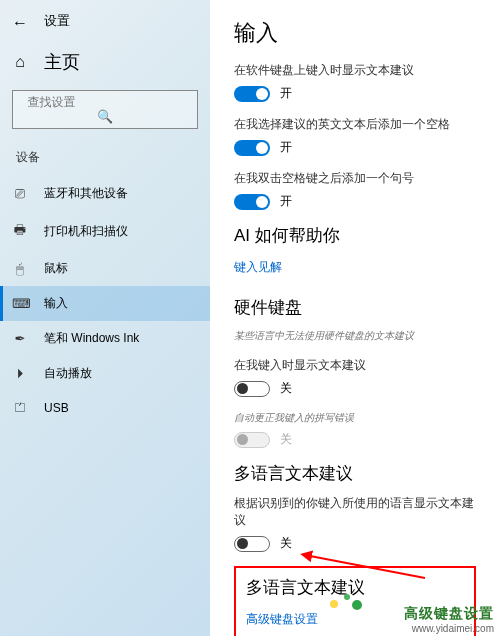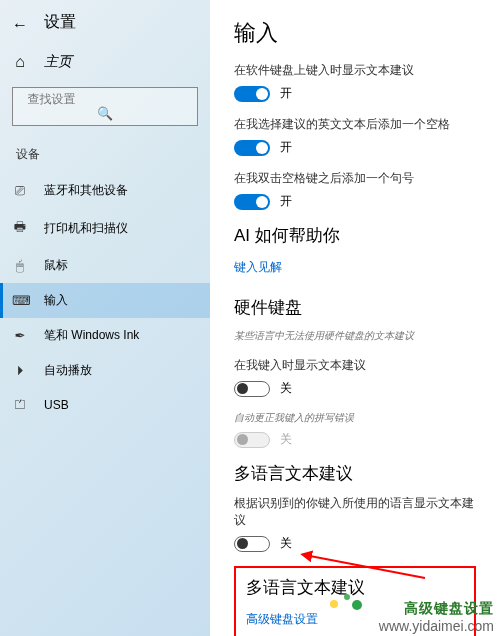--- a/index.html
+++ b/index.html
@@ -1,24 +1,24 @@
 <!DOCTYPE html>
 <html><head>
   <meta charset="utf-8">
   <style>
     * { margin: 0; padding: 0; box-sizing: border-box; font-family: "Microsoft YaHei", "Segoe UI", sans-serif; }
     body { width: 500px; height: 636px; overflow: hidden; position: relative; background: #fff; }
     .window { display: flex; width: 100%; height: 100%; }
     .sidebar { width: 210px; height: 100%; background: linear-gradient(135deg, #e8f0f5 0%, #d8e8f0 40%, #c8dff0 100%); padding: 8px 0; }
     .sidebar-top { display: flex; align-items: center; padding: 4px 12px; gap: 16px; margin-bottom: 8px; }
     .back-btn { font-size: 16px; cursor: pointer; }
-    .settings-label { font-size: 16px; }
+    .settings-label { font-size: 13px; }
     .home-row { display: flex; align-items: center; padding: 8px 12px; gap: 16px; margin-bottom: 8px; }
     .home-row .icon { width: 16px; display: inline-block; text-align: center; }
-    .home-row .label { font-size: 14px; font-style: italic; }
+    .home-row .label { font-size: 18px; }
     .search-box { margin: 6px 12px 14px 12px; border: 1px solid #888; background: rgba(255,255,255,0.4); display: flex; align-items: center; padding: 4px 6px; flex-direction: column; }
     .search-box input { border: none; background: transparent; outline: none; flex: 1; font-size: 12px; }
     .search-icon { font-size: 13px; color: #333; }
     .section-header { padding: 6px 16px; font-size: 12px; color: #333; margin-bottom: 4px; }
     .nav-item { display: flex; align-items: center; padding: 9px 12px; gap: 16px; cursor: pointer; font-size: 12px; }
     .nav-item .icon { width: 16px; display: inline-block; text-align: center; font-size: 13px; color: #333; }
     .nav-item.active { background: rgba(0,120,215,0.18); border-left: 3px solid #0078d7; padding-left: 9px; }
     .content { flex: 1; padding: 18px 24px 0 24px; overflow-y: hidden; position: relative; }
     .content h1 { font-size: 22px; font-weight: 400; margin-bottom: 14px; }
     .setting-item { margin-bottom: 14px; }
@@ -34,21 +34,21 @@
     .toggle.disabled::after { content: ""; position: absolute; left: 2px; top: 1px; width: 11px; height: 11px; border-radius: 50%; background: #aaa; }
     .toggle-label { font-size: 12px; }
     .toggle-label.dim { color: #aaa; }
     h2.section { font-size: 17px; font-weight: 400; margin-top: 12px; margin-bottom: 10px; }
     .link { color: #0066cc; font-size: 12px; cursor: pointer; display: inline-block; margin-bottom: 8px; }
     .highlight-box { border: 2px solid #ff0000; padding: 8px 10px; margin-top: 2px; margin-bottom: 10px; }
     .arrow-svg { position: absolute; pointer-events: none; }
     .footer-brand { position: absolute; bottom: 2px; right: 6px; text-align: right; }
     .footer-brand .brand { font-size: 14px; font-weight: bold; font-family: "KaiTi", serif; letter-spacing: 1px;}
     .footer-brand .brand .g1 { color: #2a7a2a; }
-    .footer-brand .url { font-size: 14px; color: #666; }
+    .footer-brand .url { font-size: 10px; color: #666; }
     .deco-dots { position: absolute; bottom: 24px; right: 130px; width: 40px; height: 20px; }
     .deco-dots span { position: absolute; border-radius: 50%; }
   </style>
 </head>
 <body>
 
 <div class="window">
   <div class="sidebar">
     <div class="sidebar-top">
       <span class="back-btn">←</span>

